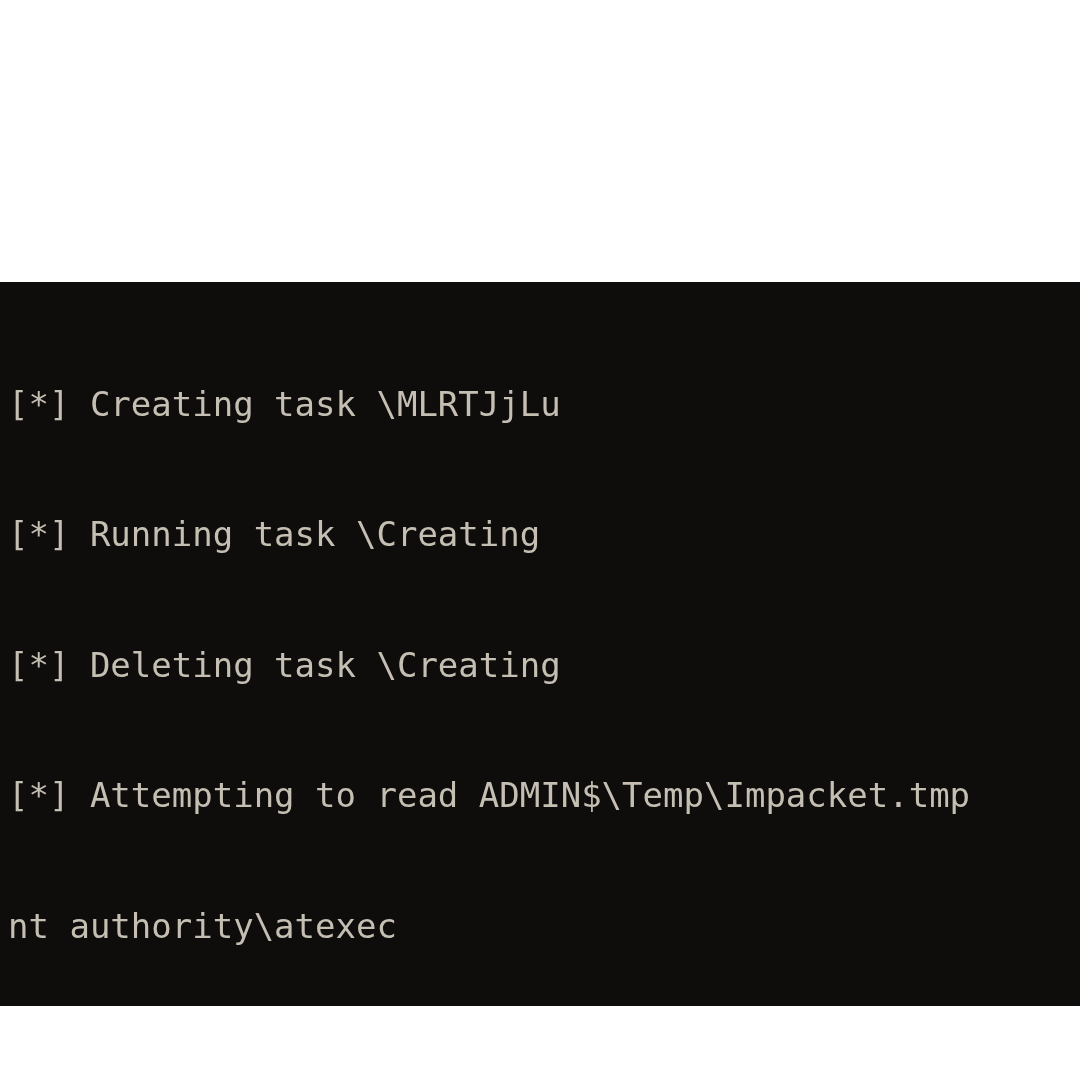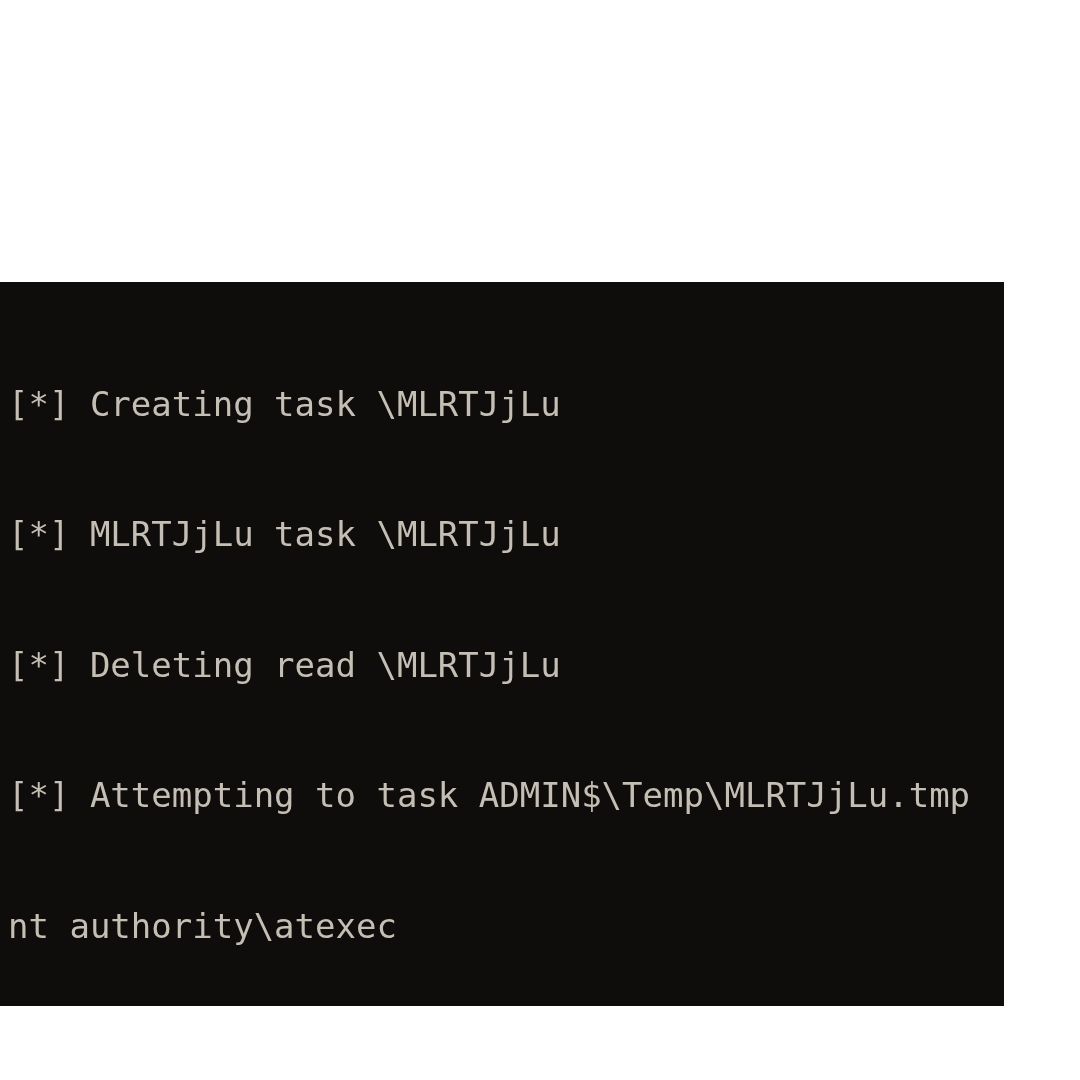--- a/index.html
+++ b/index.html
@@ -30,21 +30,21 @@
       width: 250px;
       height: 250px;
       display: flex;
       align-items: center;
       justify-content: center;
     }
     .terminal {
       position: absolute;
       bottom: 74px;
       left: 0;
-      width: 1004px;
+      width: 1080px;
       background: #0f0d0c;
       padding: 14px 0 14px 8px;
       font-family: 'DejaVu Sans Mono', 'Liberation Mono', Consolas, monospace;
       font-size: 34px;
       line-height: 1.28;
       color: #c5bfb3;
       white-space: pre;
       overflow: hidden;
     }
     .terminal-line { display: block; }
@@ -112,17 +112,17 @@
 
       <ellipse cx="95" cy="85" rx="78" ry="58" fill="url(#glassHL)"></ellipse>
     </svg>
   </span>
 
   <span class="eq-text">= atexec.py</span>
 </div>
 
 <div class="terminal">
   <span class="terminal-line">[*] Creating task \MLRTJjLu</span>
-  <span class="terminal-line">[*] MLRTJjLu task \MLRTJjLu</span>
-  <span class="terminal-line">[*] Deleting read \MLRTJjLu</span>
-  <span class="terminal-line">[*] Attempting to task ADMIN$\Temp\MLRTJjLu.tmp</span>
+  <span class="terminal-line">[*] Running task \Creating</span>
+  <span class="terminal-line">[*] Deleting task \Creating</span>
+  <span class="terminal-line">[*] Attempting to read ADMIN$\Temp\Impacket.tmp</span>
   <span class="terminal-line">nt authority\atexec</span>
 </div>
 
 </body></html>

